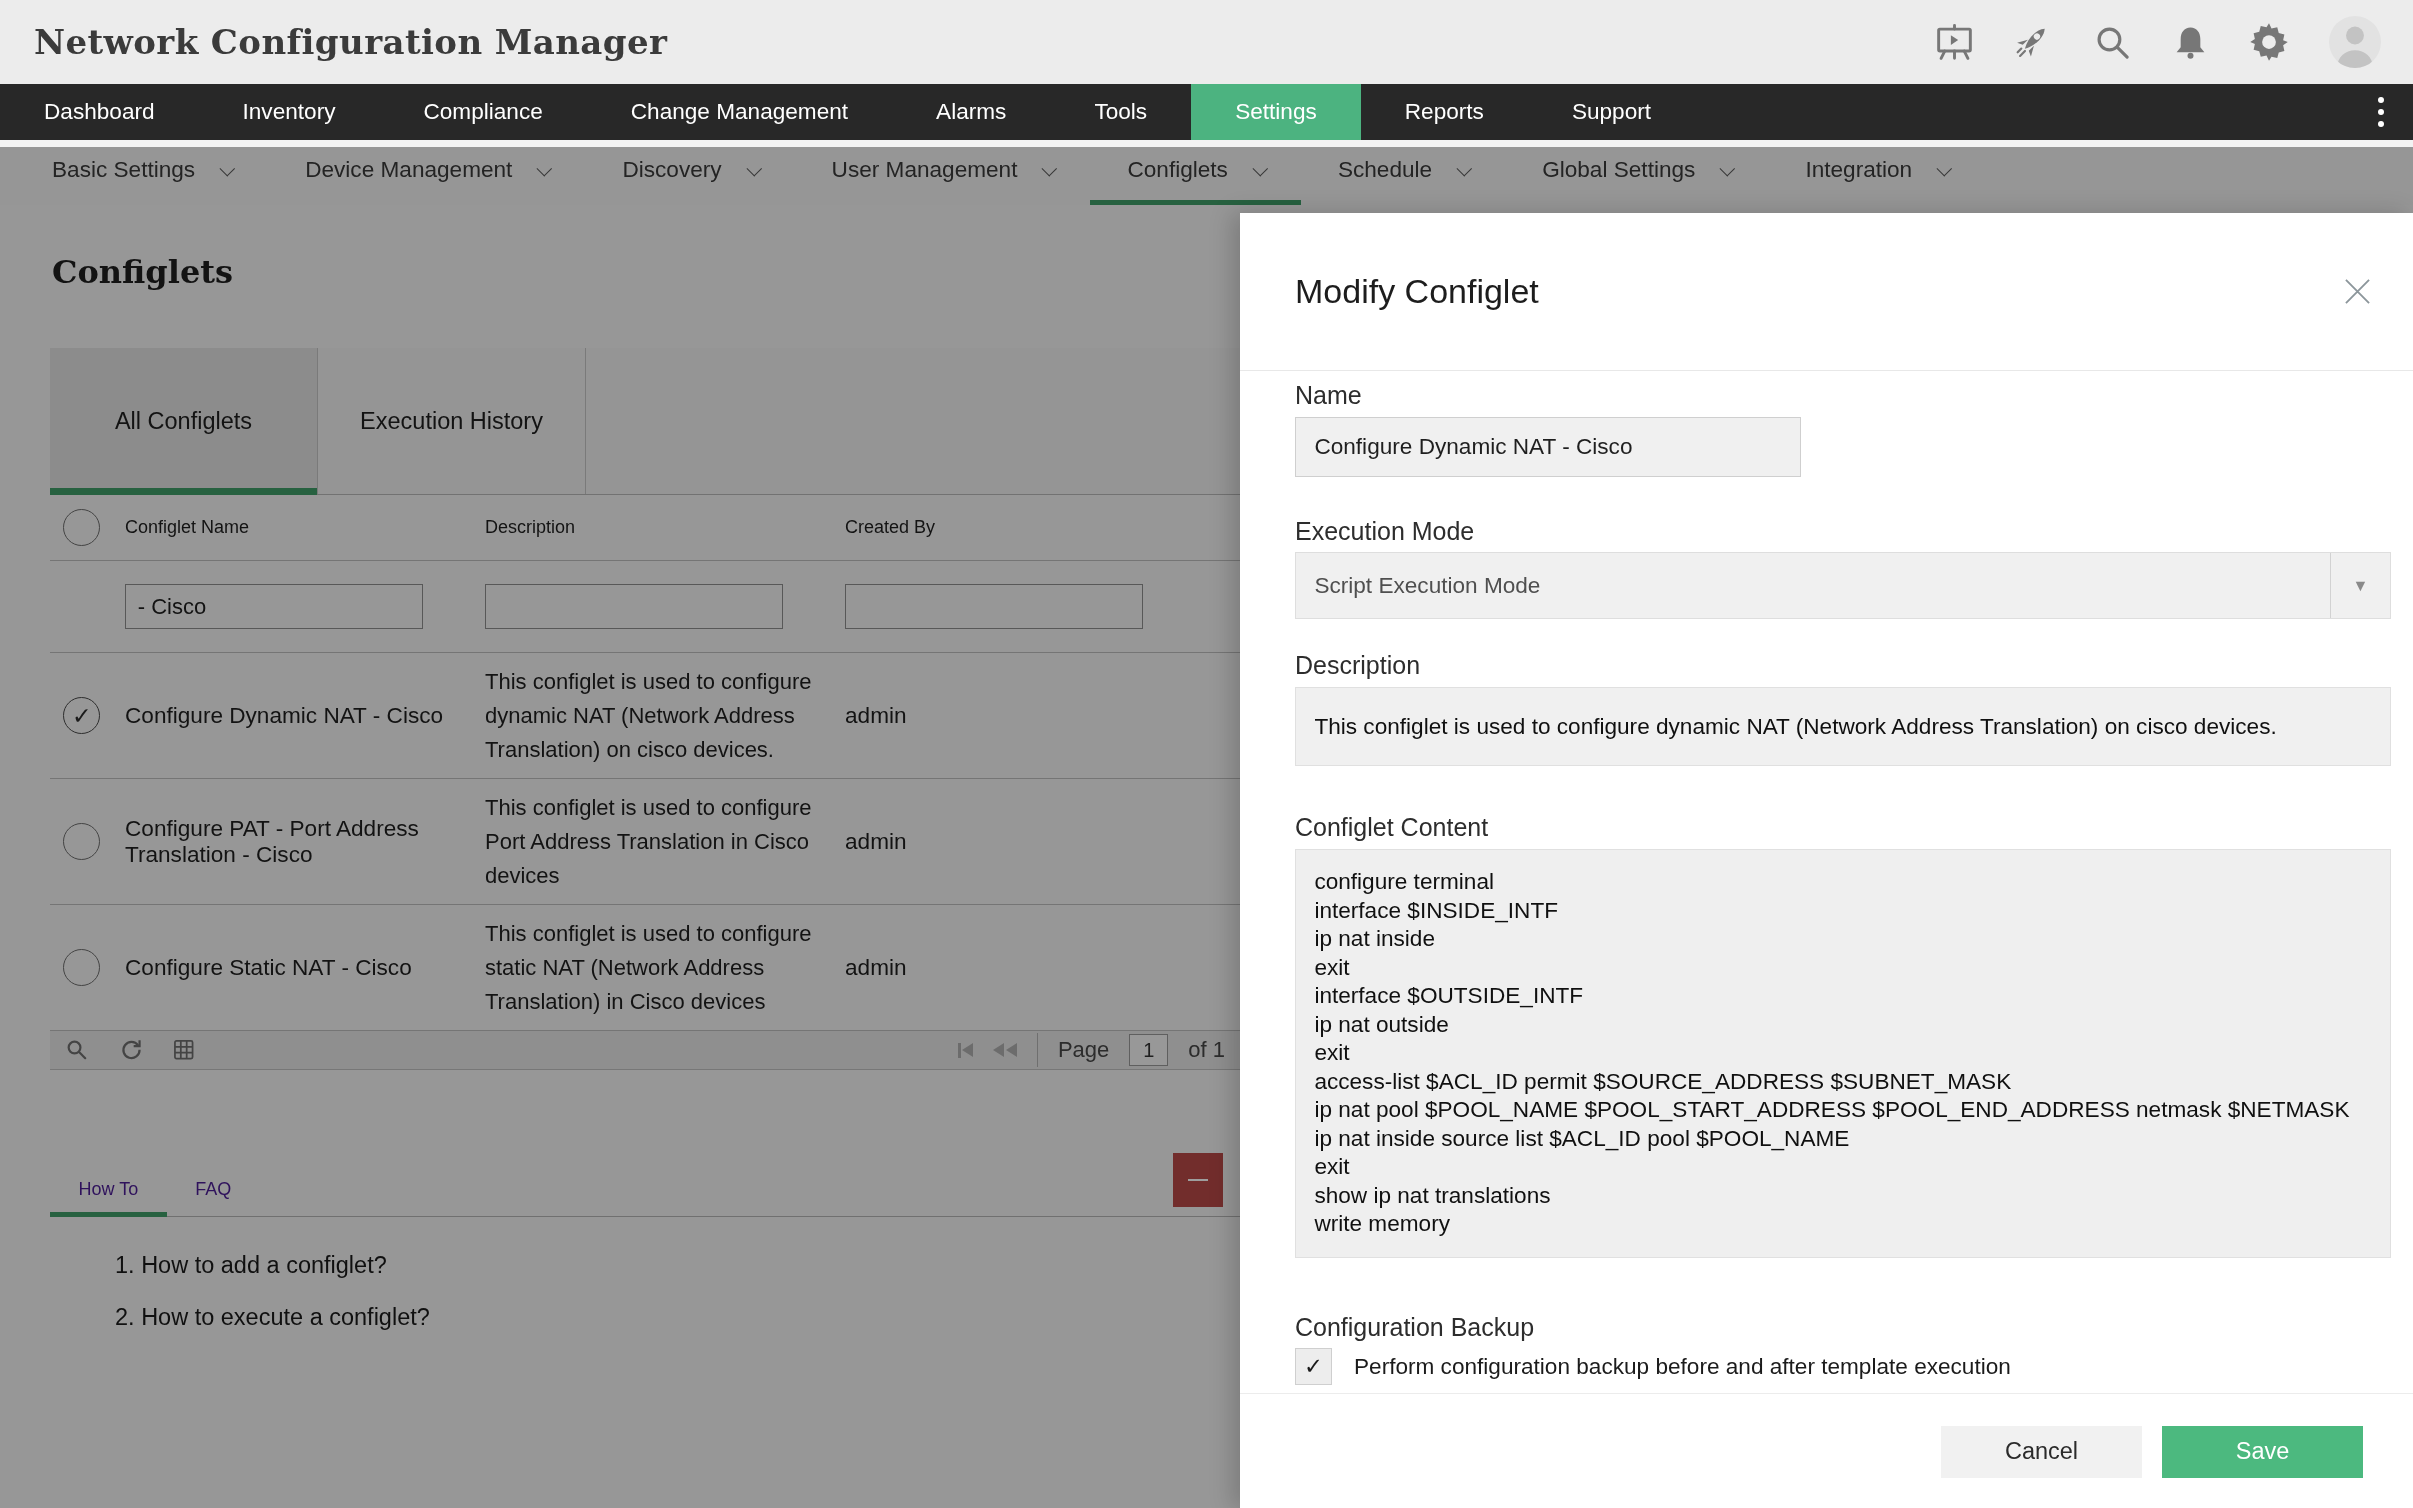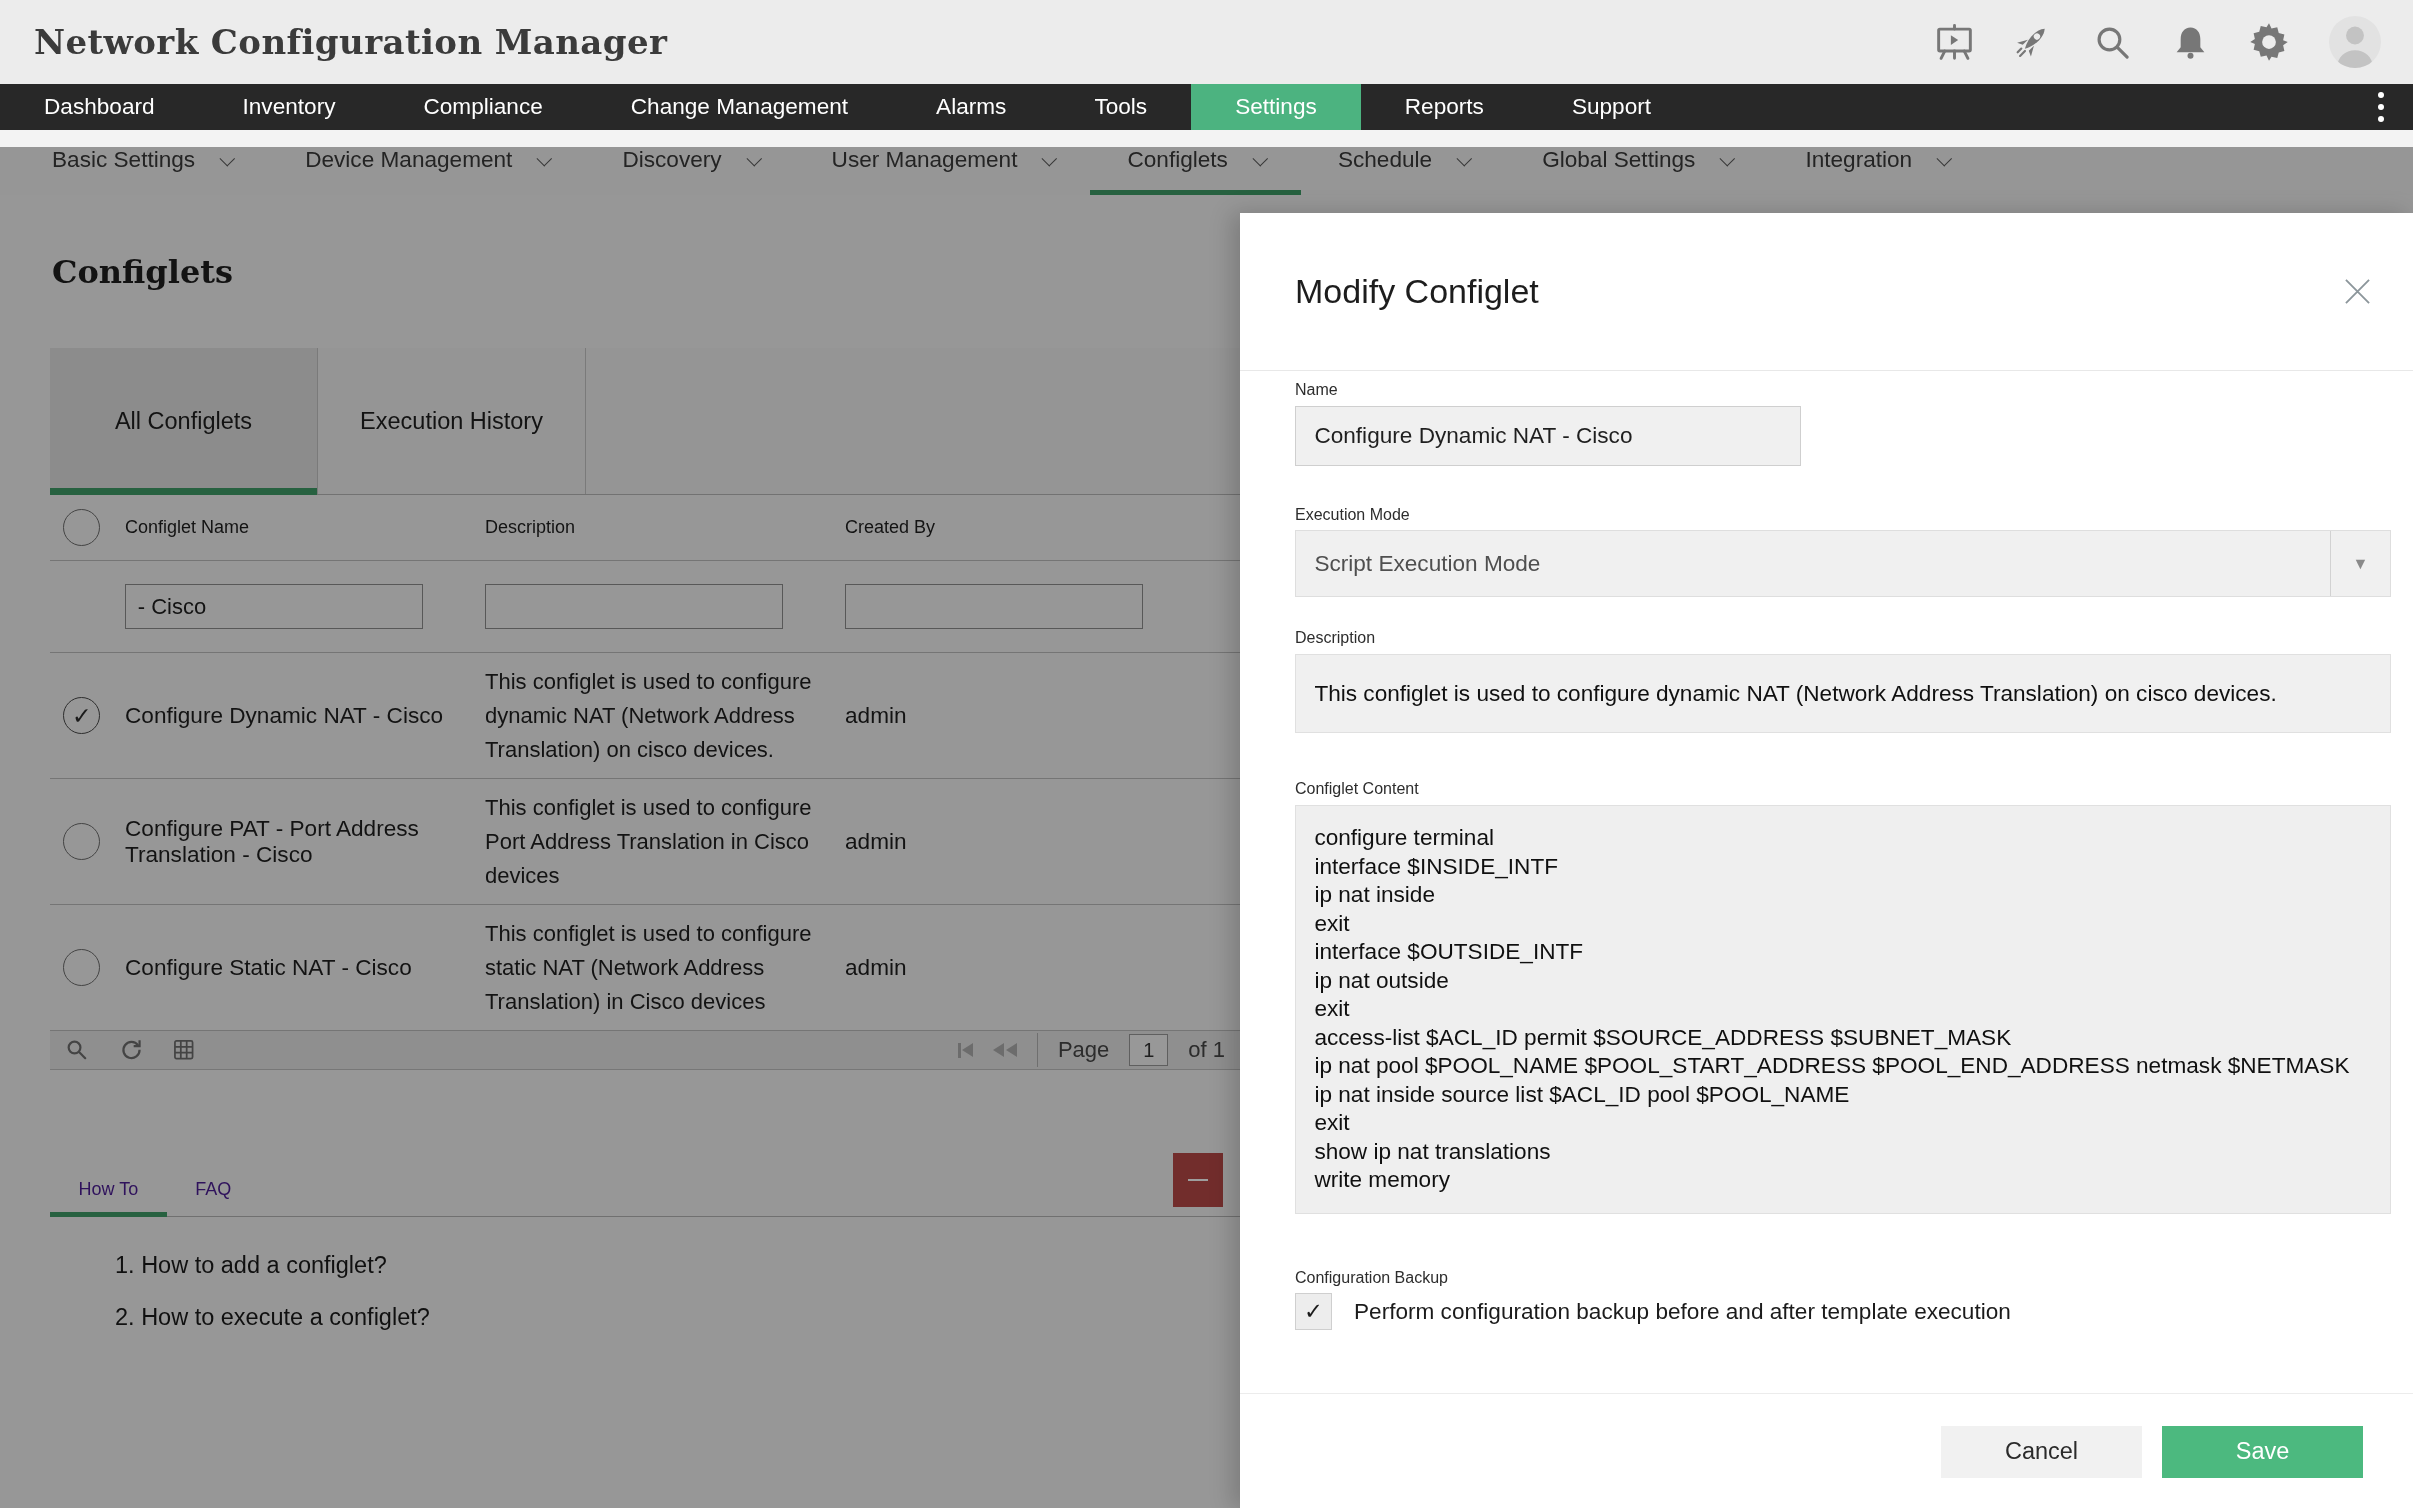--- a/index.html
+++ b/index.html
@@ -6,21 +6,21 @@
   html,body{width:2413px;height:1508px;overflow:hidden;background:#f4f4f4;position:relative}
 
   
   .hdr{height:84px;background:#ececec;display:flex;align-items:center;justify-content:space-between;padding:0 32px 0 34px}
   .hdr-title{font-family:"DejaVu Serif",serif;font-size:34px;font-weight:600;color:#3b3b3b;letter-spacing:0.4px}
   .hdr-icons{display:flex;align-items:center;gap:40px}
   .hicon{display:flex;align-items:center;justify-content:center}
   .avatar{width:52px;height:52px;border-radius:50%;background:#e2e2e2;display:flex;align-items:center;justify-content:center;overflow:hidden}
 
   
-  .nav{height:46px;background:#282828;display:flex;align-items:stretch;position:relative;z-index:10}
+  .nav{height:56px;background:#282828;display:flex;align-items:stretch;position:relative;z-index:10}
   .nav-item{display:flex;align-items:center;padding:0 44px;color:#fff;font-size:22.6px;cursor:pointer}
   .nav-item.active{background:#4cb380}
   .kebab{position:absolute;right:22px;top:0;height:100%;display:flex;flex-direction:column;justify-content:center;gap:5.9px;padding:0 6.7px}
   .kebab i{width:5.9px;height:5.9px;border-radius:50%;background:#fff;display:block}
 
   
   .subnav{height:65px;background:#f3f3f3;display:flex;align-items:stretch;padding-left:15px;position:relative;z-index:1}
   .subnav-item{display:flex;align-items:center;gap:25px;padding:0 37px;font-size:22.6px;color:#3a3a3a;border-bottom:5px solid transparent;cursor:pointer}
   .subnav-item.active{border-bottom-color:#3f9d68}
   .chev{width:11px;height:11px;border-right:1.7px solid #5a5a5a;border-bottom:1.7px solid #5a5a5a;transform:rotate(45deg) translateY(-2.5px)}
@@ -62,21 +62,21 @@
   .collapse-btn{position:absolute;right:17px;top:-10px;width:50px;height:54px;background:#b94a48;display:flex;align-items:center;justify-content:center;cursor:pointer}
   .collapse-btn .dash{width:20px;height:2.5px;background:#fff}
   .help-list{margin:35px 0 0 65px;font-size:23.5px;color:#1b1b1b;display:flex;flex-direction:column;gap:25px}
 
   
   .panel{position:absolute;left:1240px;top:213px;width:1173px;height:1296px;background:#fff;z-index:60;box-shadow:-8.4px 0 22px rgba(0,0,0,.18)}
   .panel-hd{height:158px;border-bottom:0.8px solid #e8e8e8;display:flex;align-items:center;justify-content:space-between;padding:0 37px 0 55px}
   .panel-title{font-size:34px;color:#1d1d1d}
   .close-btn{cursor:pointer;display:flex}
   .panel-body{padding:0 22px 0 55px}
-  .flabel{font-size:16px;color:#2d2d2d;margin-bottom:6.7px}
+  .flabel{font-size:25px;color:#2d2d2d;margin-bottom:6.7px}
   .mt-name{margin-top:10px}.mt-exec{margin-top:40px}.mt-desc{margin-top:32px}.mt-content{margin-top:47px}.mt-backup{margin-top:55px}
   .name-input{width:506px;height:60px;background:#f0f0f0;border:0.8px solid #cfcfcf;font-size:22.6px;color:#1f1f1f;padding:0 18.4px}
   .select{height:67px;background:#f0f0f0;border:0.8px solid #dedede;display:flex;align-items:center;justify-content:space-between;font-size:22.6px;color:#4f4f4f;padding-left:18.4px;cursor:pointer}
   .select-arrow{width:60px;align-self:stretch;border-left:0.8px solid #d2d2d2;display:flex;align-items:center;justify-content:center;color:#8a8a8a;font-size:16px}
   .descbox{height:79px;background:#f0f0f0;border:0.8px solid #e0e0e0;font-size:22.6px;color:#101010;display:flex;align-items:center;padding:0 18.4px}
   .codebox{height:409px;background:#efefef;border:0.8px solid #e0e0e0;font-size:22.6px;line-height:28.5px;color:#101010;padding:18.4px;white-space:pre-wrap;overflow:hidden}
   .backup-row{display:flex;align-items:center;gap:22px;margin-top:3.4px}
   .checkbox{width:37px;height:37px;background:#ededed;border:0.8px solid #cfcfcf;display:flex;align-items:center;justify-content:center;color:#3fae79;font-size:25px;cursor:pointer}
   .backup-row span{font-size:22.6px;color:#1b1b1b}
   .panel-ft{position:absolute;left:0;right:0;bottom:0;height:116px;border-top:0.8px solid #ececec;display:flex;align-items:center;justify-content:flex-end;gap:20px;padding-right:50px}

